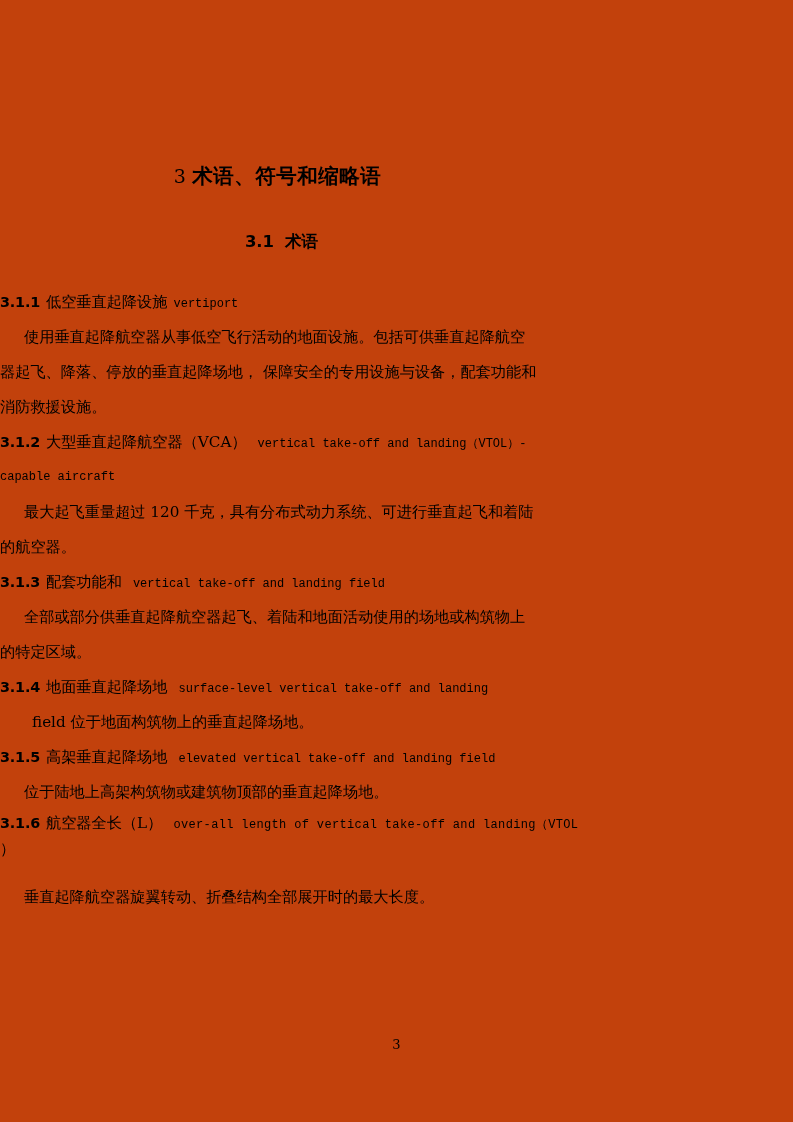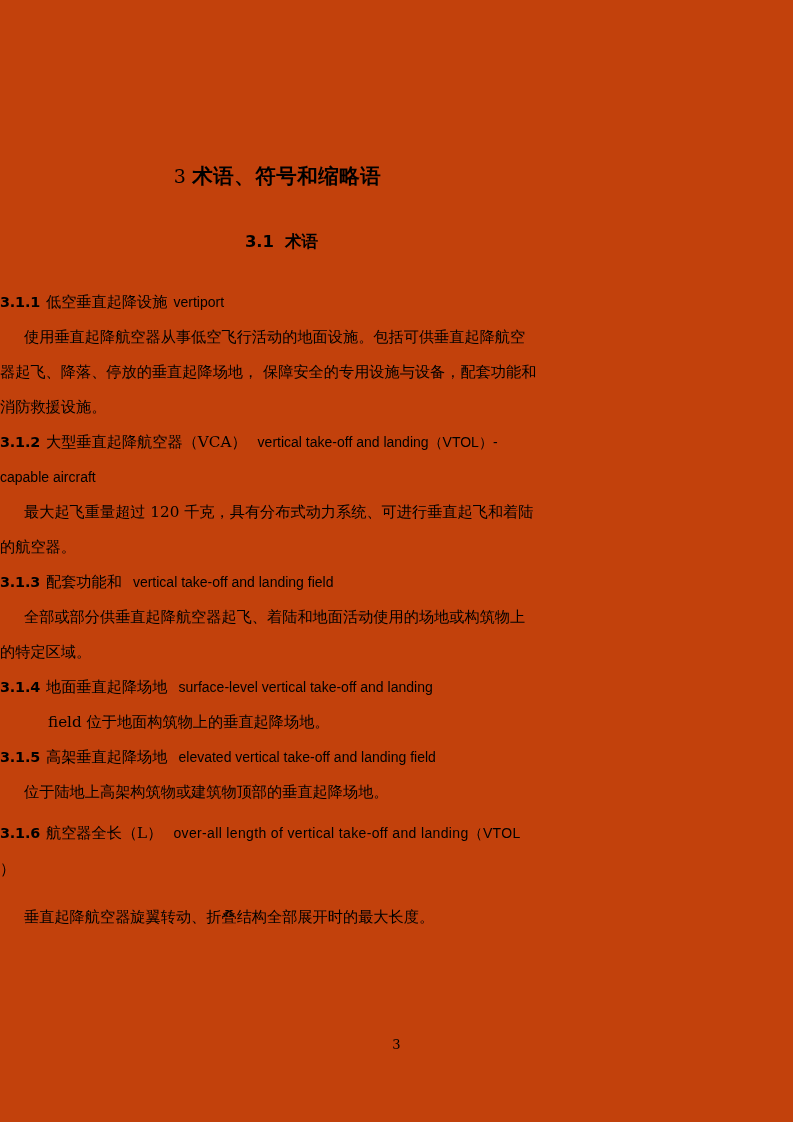--- a/index.html
+++ b/index.html
@@ -65,41 +65,40 @@
   .line {
     font-size: 15.2px;
     line-height: 35px;
     height: 35px;
     white-space: nowrap;
     font-family: "DejaVu Serif", "Liberation Serif", serif;
   }
   .line.tight {
     line-height: 26px;
     height: 26px;
-    margin-top: 10px;
   }
   .line.gap-below {
     height: 44px;
   }
   .secnum {
     font-family: "DejaVu Sans", "Liberation Sans", sans-serif;
     font-weight: bold;
     font-size: 14.4px;
     letter-spacing: -0.2px;
   }
   .cn {
     font-family: "DejaVu Serif", "Liberation Serif", serif;
     font-size: 15.2px;
   }
   .en {
-    font-family: Liberation Sans, sans-serif;
-    font-size: 14px;
+    font-family: Liberation Mono, monospace;
+    font-size: 12px;
   }
   .ind1 { padding-left: 24px; }
-  .ind-field { padding-left: 20px; margin-left: 28px; }
+  .ind-field { padding-left: 32px; }
   .justify-wide { letter-spacing: 0.35px; }
   .sp { display: inline-block; width: 6px; }
   .sp-wide { display: inline-block; width: 11px; }
 
   .pagenum {
     position: absolute;
     top: 1037px;
     left: 0;
     width: 793px;
     text-align: center;

